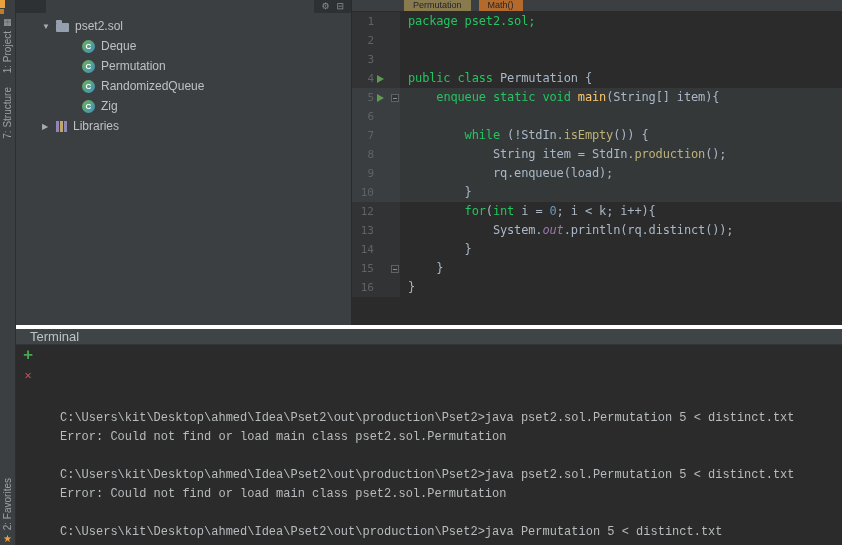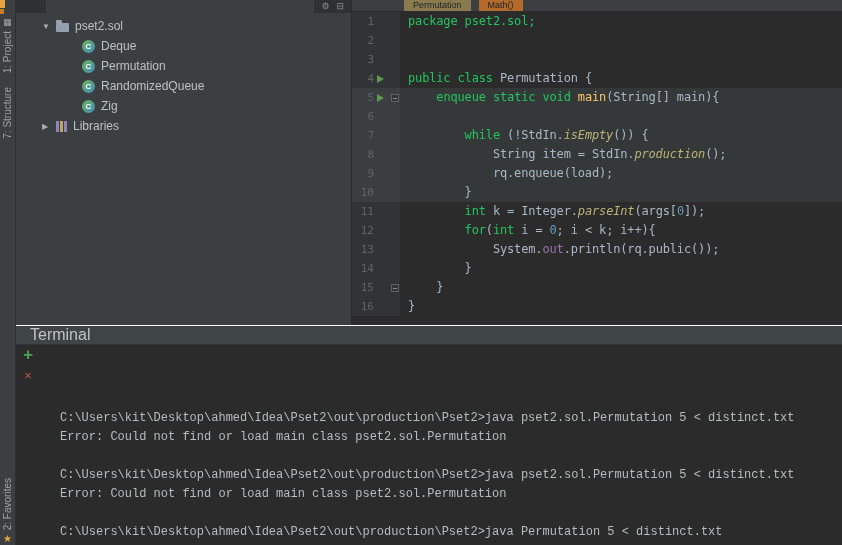--- a/index.html
+++ b/index.html
@@ -54,25 +54,25 @@
   .cl-gutter{flex:0 0 48px;background:#313335;display:flex;align-items:center}
   .code-line.hl{background:#343839}
   .code-line.hl .cl-gutter{background:#3a3e40}
   .lnum{width:22px;text-align:right;color:#606366;font-size:11px}
   .cl-marks{flex:1;display:flex;align-items:center;padding-left:3px;gap:2px}
   .mark-run{width:0;height:0;border-left:7px solid #5d9b4f;border-top:4px solid transparent;border-bottom:4px solid transparent}
   .mark-fold{width:8px;height:8px;border:1px solid #5e6264;position:relative;margin-left:auto;margin-right:1px;background:#313335}
   .mark-fold::after{content:"";position:absolute;left:1px;right:1px;top:3px;height:1px;background:#8a8e90}
   .code-text{padding-left:8px;letter-spacing:-0.15px}
   .t-d{color:#a9b7c6}.t-kw{color:#22c55e}.t-m{color:#ffc66b}
-  .t-sm{color:#bdb276;font-style:italic}.t-num{color:#6897bb}.t-fld{color:#9876aa;}
+  .t-sm{color:#bdb276;}.t-num{color:#6897bb}.t-fld{color:#9876aa;font-style:italic}
 
   
-  .term-header{height:20px;flex:0 0 20px;background:#3f4446;border-top:1px solid #ffffff;border-bottom:1px solid #323537;
-               display:flex;align-items:center;padding-left:14px;font-size:16px;color:#bfc3c6;cursor:pointer}
+  .term-header{height:20px;flex:0 0 20px;background:#3f4446;border-top:4px solid #ffffff;border-bottom:1px solid #323537;
+               display:flex;align-items:center;padding-left:14px;font-size:13px;color:#bfc3c6;cursor:pointer}
   .term-body{flex:1;background:#2b2b2b;position:relative;padding:7px 0 0 44px;
              font-family:"Liberation Mono","DejaVu Sans Mono",monospace;font-size:12px;line-height:19px;color:#b8bcbe;white-space:pre;overflow:hidden}
   .term-gutter{position:absolute;left:7px;top:3px;display:flex;flex-direction:column;gap:6px;align-items:center}
   .tg-plus{color:#49a64e;font-size:17px;font-weight:bold;line-height:16px;cursor:pointer}
   .tg-close{color:#c75450;font-size:12px;font-weight:bold;line-height:12px;cursor:pointer}
   .term-line{height:19px}
 </style>
 </head>
 <body>
 
@@ -146,29 +146,28 @@
       <div class="editor">
         <div class="tabstrip">
           <span class="tab tab1">Permutation</span>
           <span class="tab tab2">Math()</span>
         </div>
         <div class="code">
             <div class="code-line"><span class="cl-gutter"><span class="lnum">1</span><span class="cl-marks"></span></span><span class="code-text"><span class="t-kw">package pset2.sol;</span></span></div>
             <div class="code-line"><span class="cl-gutter"><span class="lnum">2</span><span class="cl-marks"></span></span><span class="code-text"></span></div>
             <div class="code-line"><span class="cl-gutter"><span class="lnum">3</span><span class="cl-marks"></span></span></div>
             <div class="code-line"><span class="cl-gutter"><span class="lnum">4</span><span class="cl-marks"><span class="mark-run"></span></span></span><span class="code-text"><span class="t-kw">public class </span><span class="t-d">Permutation {</span></span></div>
-            <div class="code-line hl"><span class="cl-gutter"><span class="lnum">5</span><span class="cl-marks"><span class="mark-run"></span><span class="mark-fold"></span></span></span><span class="code-text"><span class="t-d">    </span><span class="t-kw">enqueue static void </span><span class="t-m">main</span><span class="t-d">(String[] main){</span></span></div>
+            <div class="code-line hl"><span class="cl-gutter"><span class="lnum">5</span><span class="cl-marks"><span class="mark-run"></span><span class="mark-fold"></span></span></span><span class="code-text"><span class="t-d">    </span><span class="t-kw">enqueue static void </span><span class="t-m">main</span><span class="t-d">(String[] item){</span></span></div>
             <div class="code-line hl"><span class="cl-gutter"><span class="lnum">6</span><span class="cl-marks"></span></span></div>
             <div class="code-line hl"><span class="cl-gutter"><span class="lnum">7</span><span class="cl-marks"></span></span><span class="code-text"><span class="t-d">        </span><span class="t-kw">while</span><span class="t-d"> (!StdIn.</span><span class="t-sm">isEmpty</span><span class="t-d">()) {</span></span></div>
             <div class="code-line hl"><span class="cl-gutter"><span class="lnum">8</span><span class="cl-marks"></span></span><span class="code-text"><span class="t-d">            String item = StdIn.</span><span class="t-sm">production</span><span class="t-d">();</span></span></div>
             <div class="code-line hl"><span class="cl-gutter"><span class="lnum">9</span><span class="cl-marks"></span></span><span class="code-text"><span class="t-d">            rq.enqueue(load);</span></span></div>
             <div class="code-line hl"><span class="cl-gutter"><span class="lnum">10</span><span class="cl-marks"></span></span><span class="code-text"><span class="t-d">        }</span></span></div>
-            <div class="code-line"><span class="cl-gutter"><span class="lnum">11</span><span class="cl-marks"></span></span><span class="code-text"><span class="t-d">        </span><span class="t-kw">int</span><span class="t-d"> k = Integer.</span><span class="t-sm">parseInt</span><span class="t-d">(args[</span><span class="t-num">0</span><span class="t-d">]);</span></span></div>
             <div class="code-line"><span class="cl-gutter"><span class="lnum">12</span><span class="cl-marks"></span></span><span class="code-text"><span class="t-d">        </span><span class="t-kw">for</span><span class="t-d">(</span><span class="t-kw">int</span><span class="t-d"> i = </span><span class="t-num">0</span><span class="t-d">; i &lt; k; i++){</span></span></div>
-            <div class="code-line"><span class="cl-gutter"><span class="lnum">13</span><span class="cl-marks"></span></span><span class="code-text"><span class="t-d">            System.</span><span class="t-fld">out</span><span class="t-d">.println(rq.public());</span></span></div>
+            <div class="code-line"><span class="cl-gutter"><span class="lnum">13</span><span class="cl-marks"></span></span><span class="code-text"><span class="t-d">            System.</span><span class="t-fld">out</span><span class="t-d">.println(rq.distinct());</span></span></div>
             <div class="code-line"><span class="cl-gutter"><span class="lnum">14</span><span class="cl-marks"></span></span><span class="code-text"><span class="t-d">        }</span></span></div>
             <div class="code-line"><span class="cl-gutter"><span class="lnum">15</span><span class="cl-marks"><span class="mark-fold"></span></span></span><span class="code-text"><span class="t-d">    }</span></span></div>
             <div class="code-line"><span class="cl-gutter"><span class="lnum">16</span><span class="cl-marks"></span></span><span class="code-text"><span class="t-d">}</span></span></div>
           </div>
       </div>
 
     </div>
 
     <div class="term-header">
       <span>Terminal</span>

